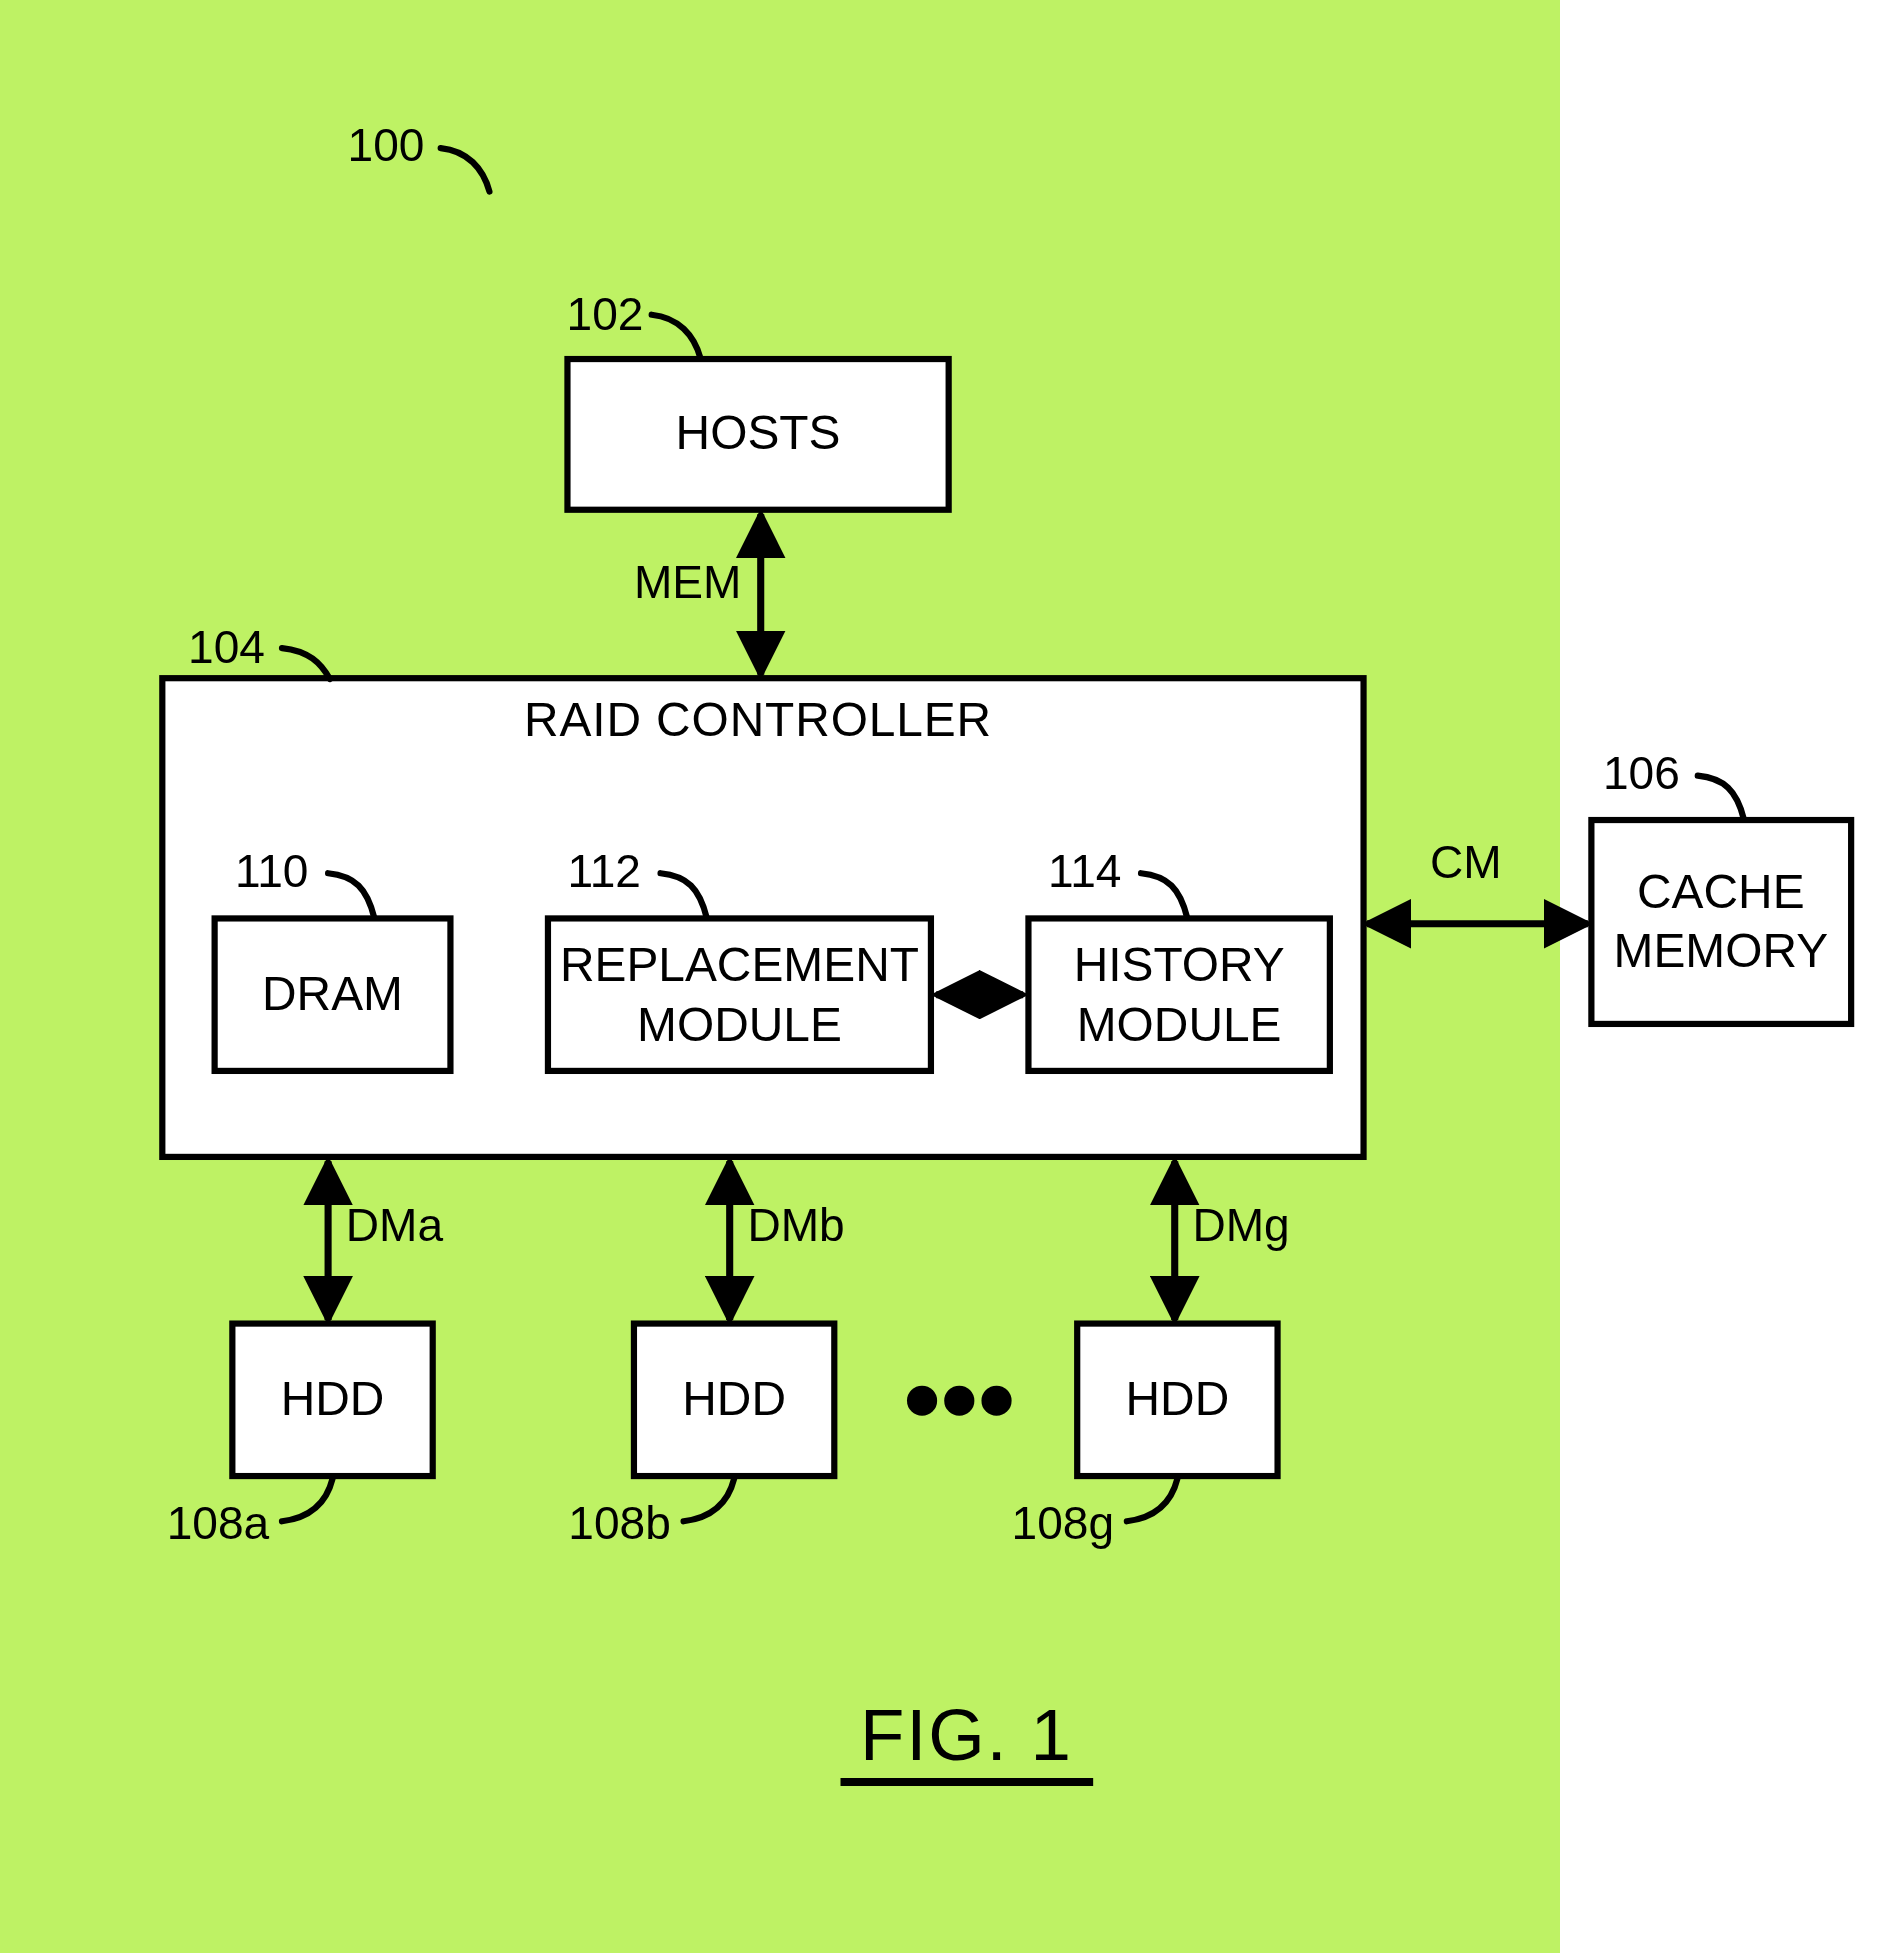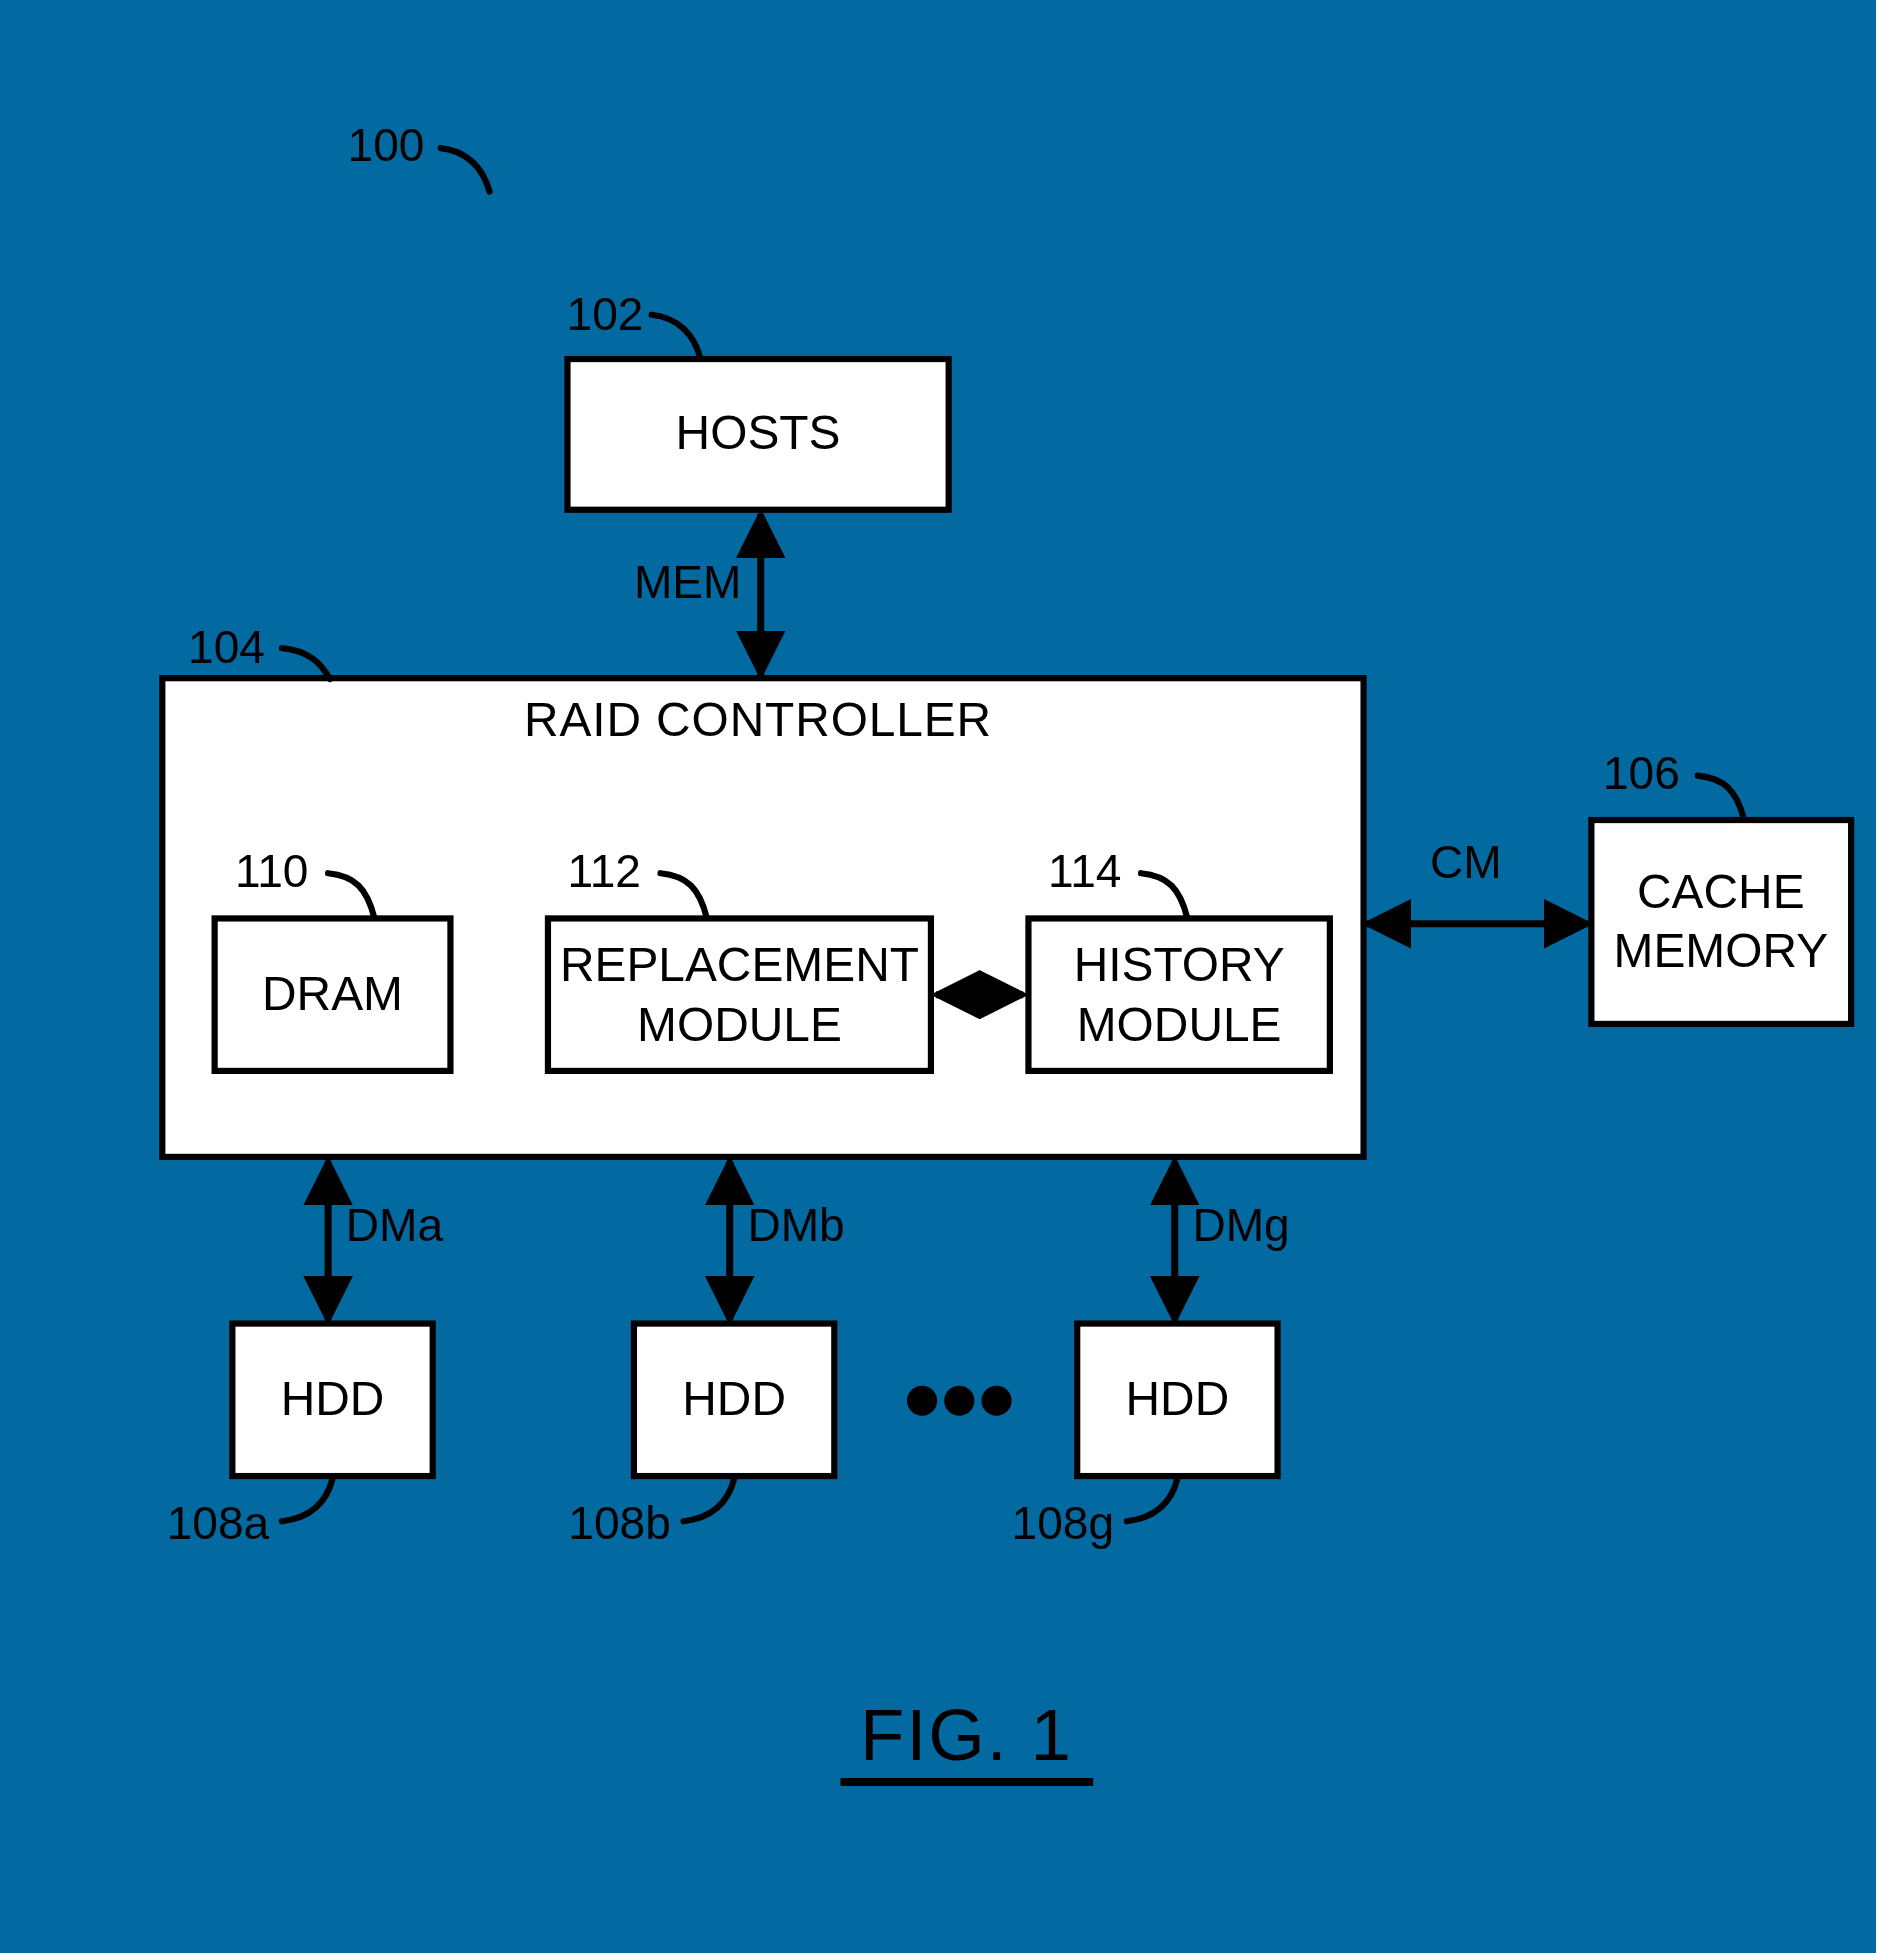--- a/index.html
+++ b/index.html
@@ -8,23 +8,23 @@
     background: #ffffff;
   }
   body {
     width: 1892px;
     height: 1953px;
     font-family: "Liberation Sans", sans-serif;
     overflow: hidden;
   }
   #figure-root {
     position: relative;
-    width: 1876px;
+    width: 1560px;
     height: 1953px;
-    background: #0369a1;
+    background: #bef264;
   }
   svg#diagram {
     position: absolute;
     top: 0;
     left: 0;
     width: 1892px;
     height: 1953px;
     display: block;
   }
   .box {

